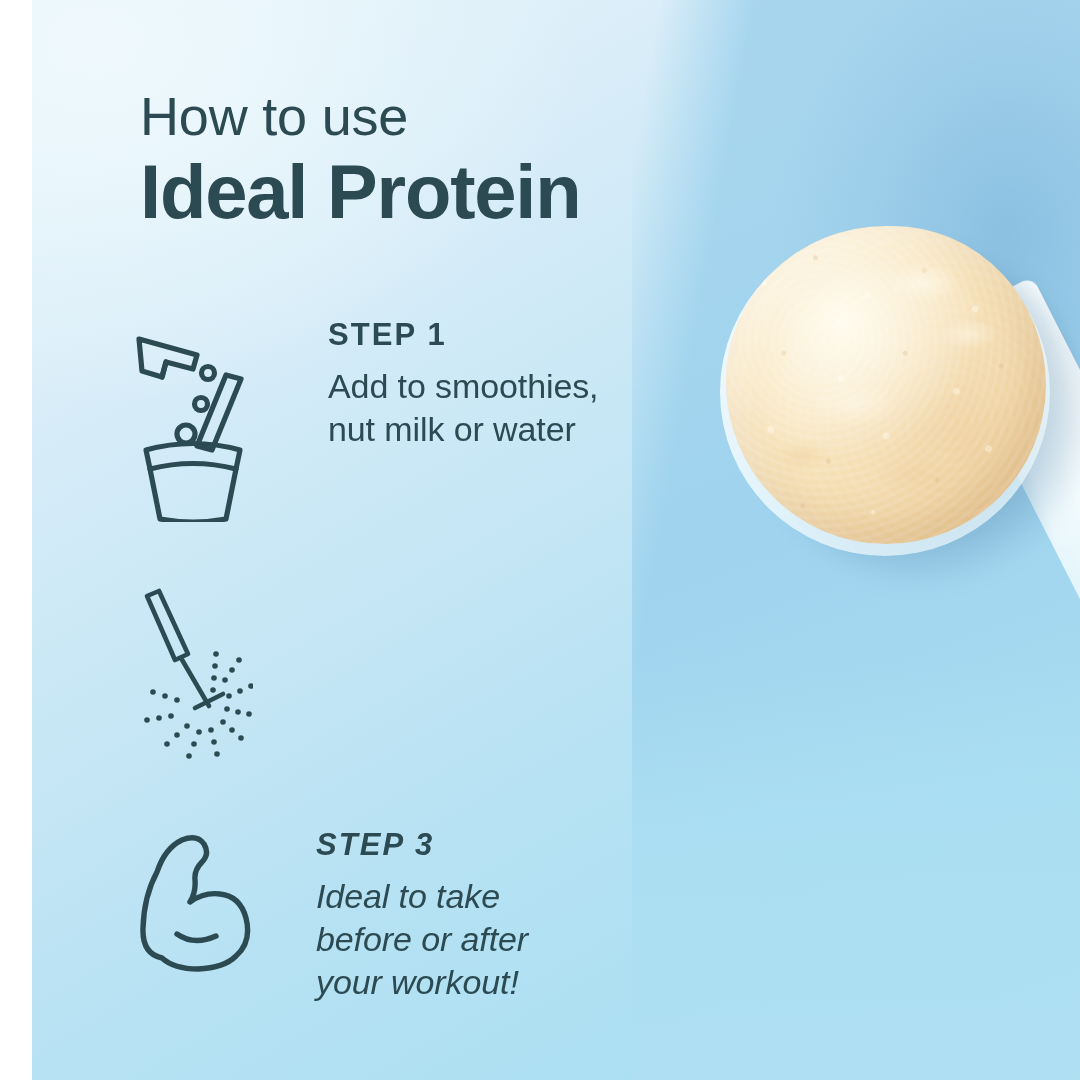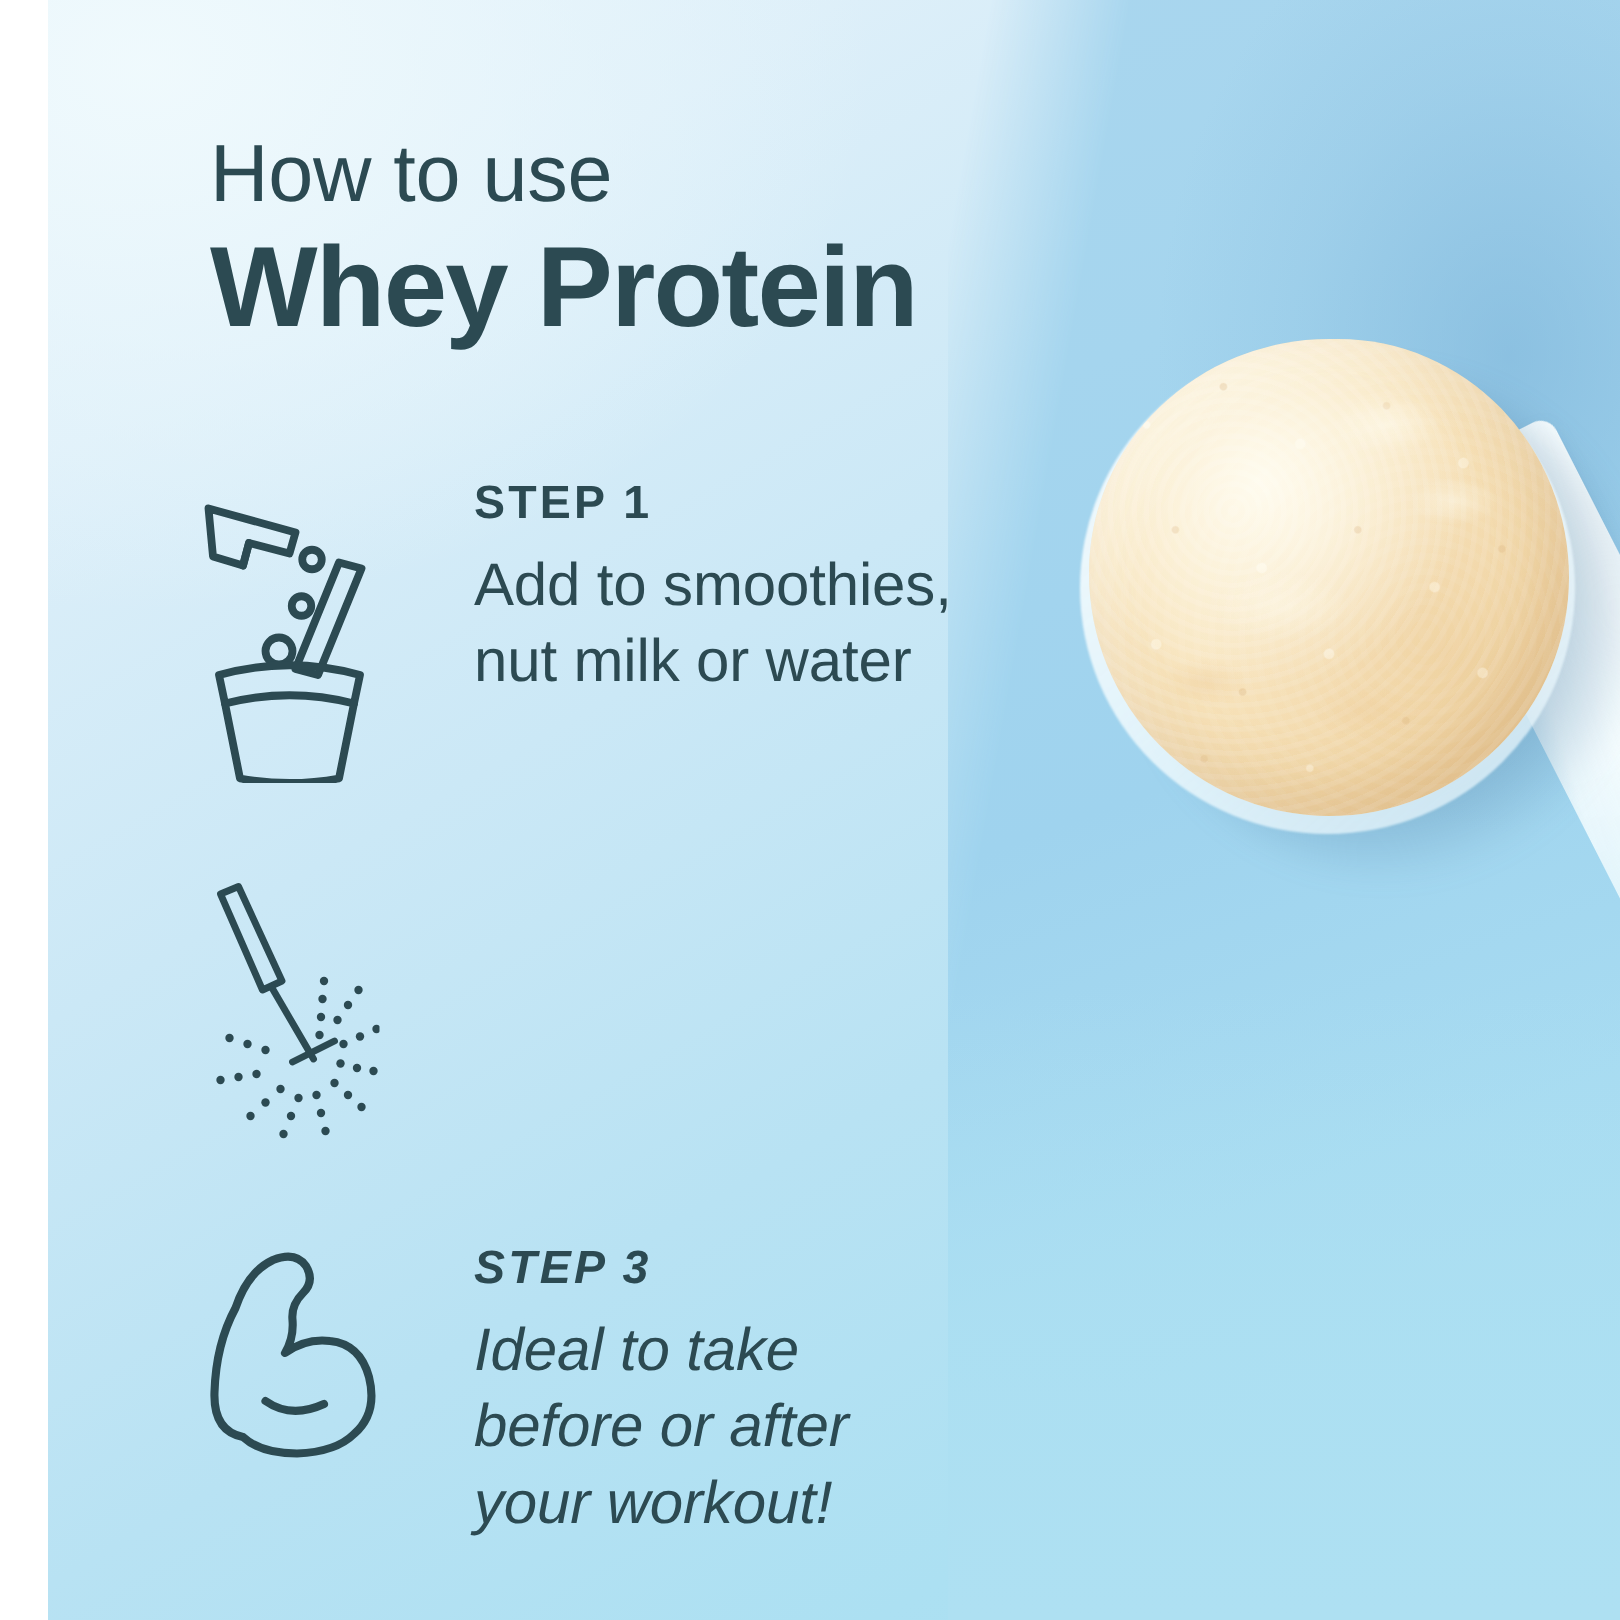--- a/index.html
+++ b/index.html
@@ -256,21 +256,21 @@
     left: 0;
     top: 300px;
     width: 660px;
   }
   .step {
     position: absolute;
     left: 96px;
     display: flex;
     align-items: flex-start;
   }
-  .step-1 { top: 18px; }
+  .step-1 { top: 18px; gap: 12px; }
   .step-2 { top: 282px; }
   .step-3 { top: 528px; font-style: italic; }
 
   .step-icon {
     width: 130px;
     flex: 0 0 130px;
     display: flex;
     justify-content: center;
     padding-top: 4px;
   }
@@ -281,21 +281,21 @@
     color: #2c4a52;
   }
   .step-label {
     font-size: 31px;
     font-weight: 700;
     letter-spacing: 2.1px;
     line-height: 1.1;
     margin-bottom: 13px;
   }
   .step-desc {
-    font-size: 40px;
+    font-size: 34px;
     font-weight: 400;
     line-height: 1.27;
     letter-spacing: -0.1px;
     white-space: pre-line;
   }
 </style>
 </head>
 <body>
 
 <div id="canvas">
@@ -314,21 +314,21 @@
     <div class="powder">
       <div class="powder-tex2"></div>
       <div class="powder-tex"></div>
       <div class="powder-clumps"></div>
     </div>
     <div class="photo-fade-bottom"></div>
   </div>
 
   <div class="headline">
     <div class="headline-line1">How to use</div>
-    <div class="headline-line2">Whey Protein</div>
+    <div class="headline-line2">Ideal Protein</div>
   </div>
 
   <div class="steps">
 
     <div class="step step-1">
       <div class="step-icon">
         <svg width="120" height="200" viewBox="0 0 120 200" fill="none" stroke="#2c4a52" stroke-width="5.2" stroke-linecap="round" stroke-linejoin="round">
 
           <path d="M6 17 L64 33 L60 47 L33 40 L29 55 L9 49 Z"></path>
           <path d="M29 55 L33 40"></path>

